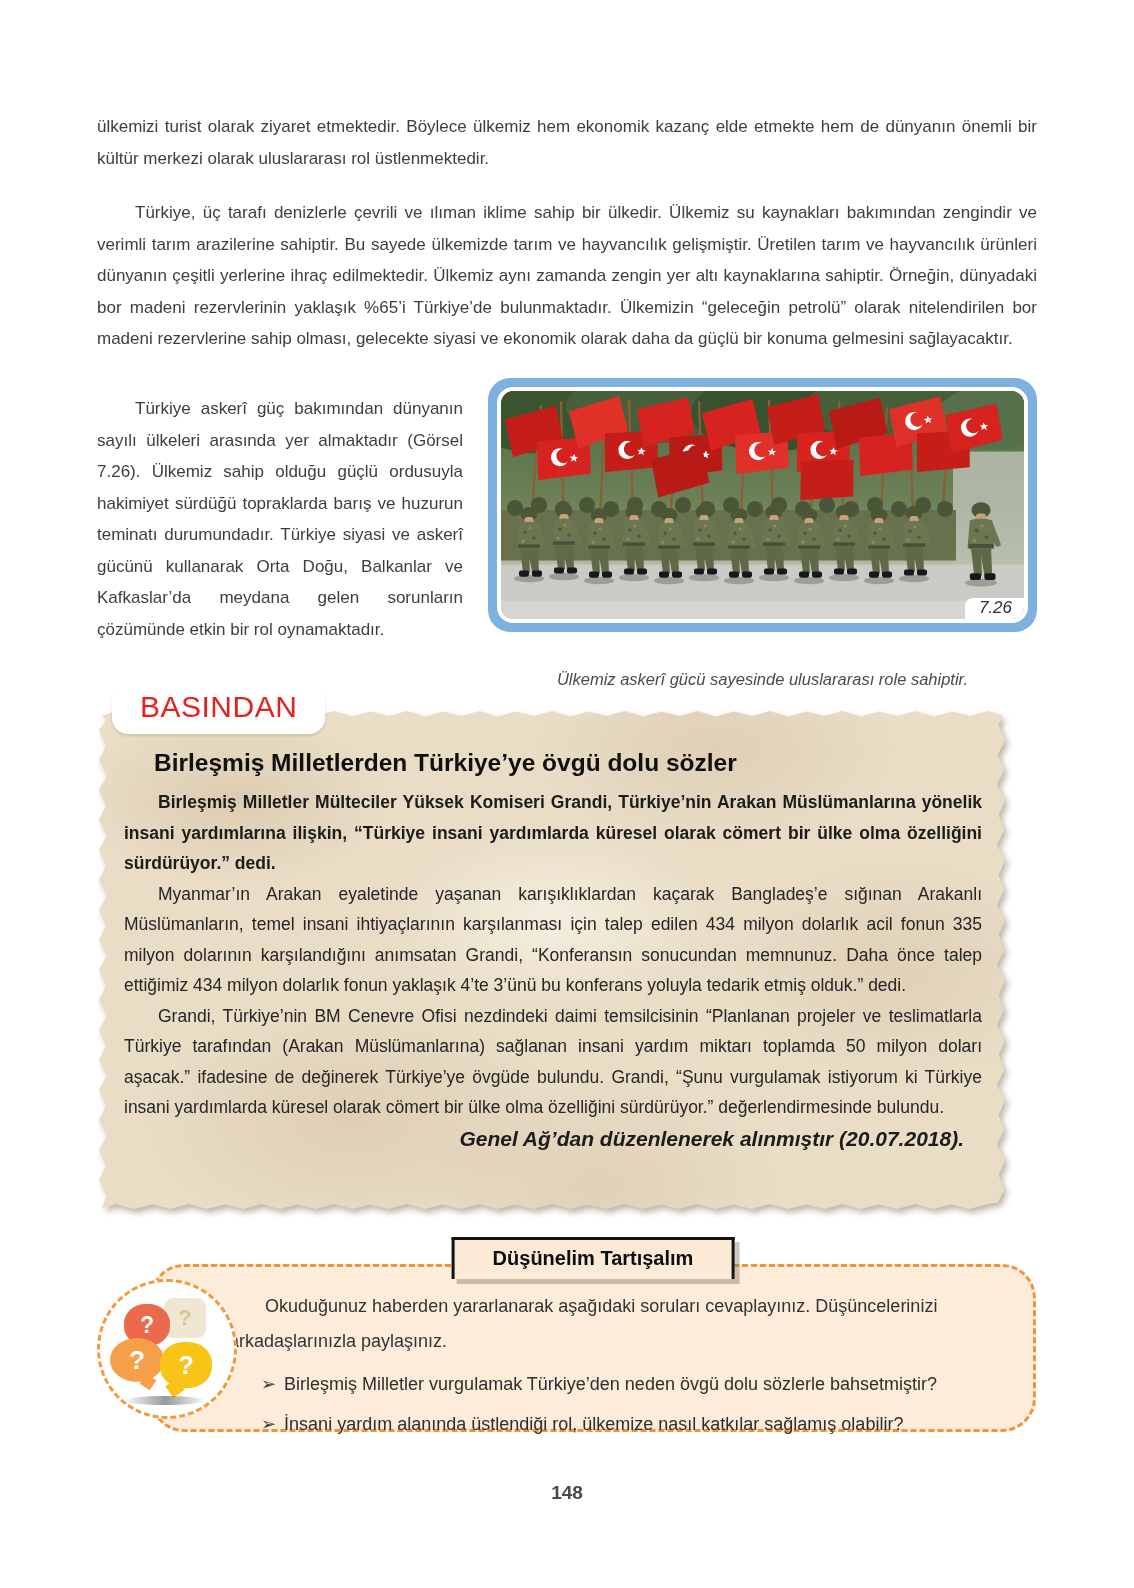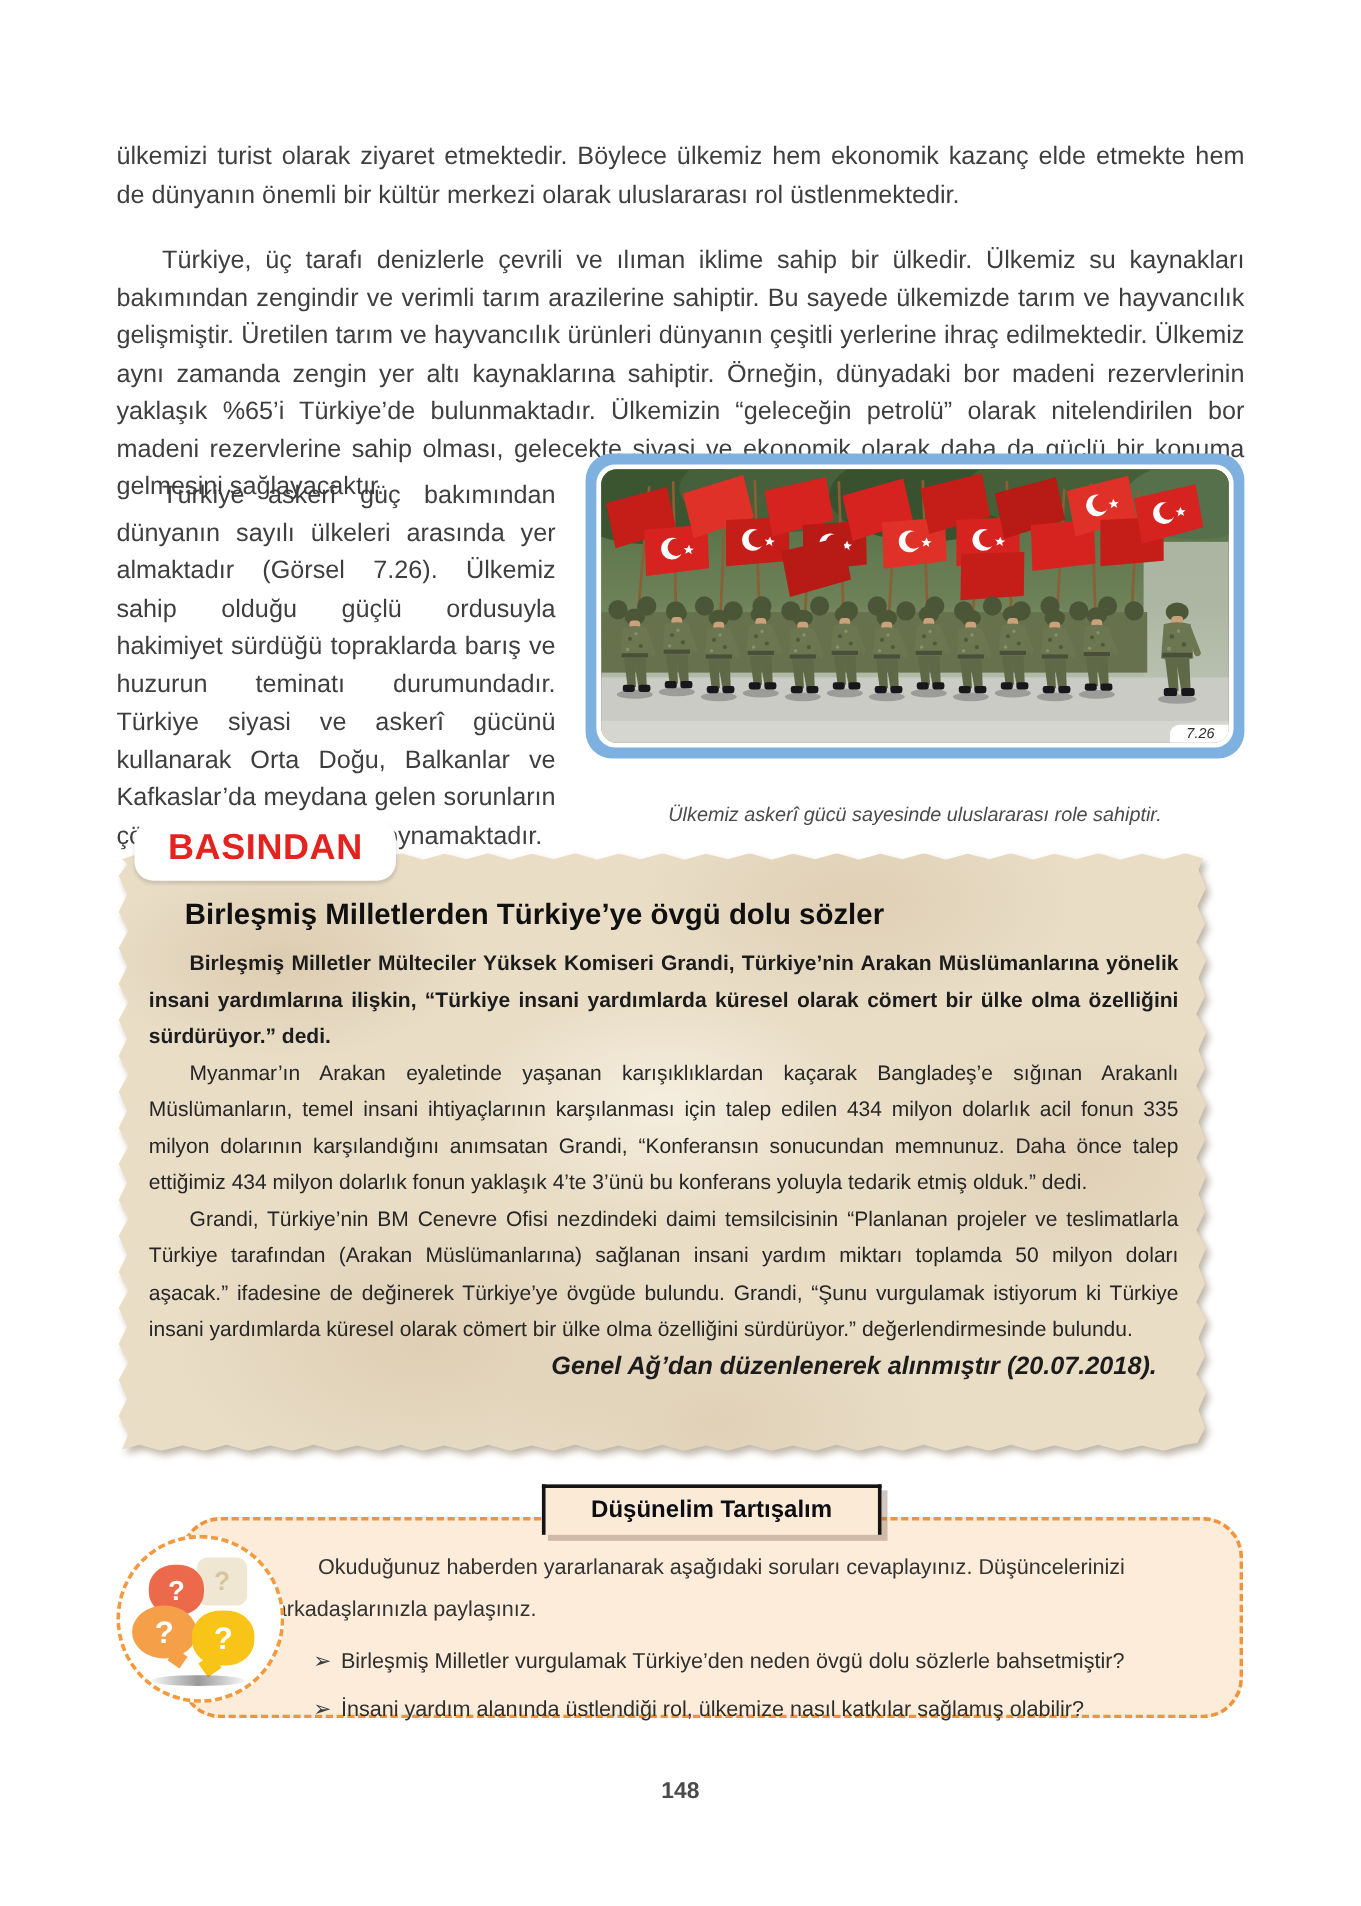--- a/index.html
+++ b/index.html
@@ -3,33 +3,33 @@
 <meta charset="utf-8">
 <style>
   html,body{margin:0;padding:0;}
   body{
     width:1134px;height:1588px;position:relative;background:#ffffff;
     font-family:"Liberation Sans","DejaVu Sans",sans-serif;color:#3f3f3f;
     overflow:hidden;
   }
   .abs{position:absolute;}
   
-  .bodytext{font-size:21px;line-height:31.5px;text-align:justify;color:#3e3e3e;}
+  .bodytext{font-size:17px;line-height:31.5px;text-align:justify;color:#3e3e3e;}
   .indent{text-indent:38px;}
   
   .fig-frame{left:488px;top:378px;width:549px;height:254px;background:#7fb1e0;border-radius:22px;padding:9px;box-sizing:border-box;}
   .fig-white{background:#ffffff;border-radius:16px;padding:4px;height:100%;box-sizing:border-box;}
   .fig-photo{position:relative;border-radius:13px;overflow:hidden;height:100%;background:#6f8259;}
   .fig-photo svg{display:block;width:100%;height:100%;}
-  .fig-num{position:absolute;right:0;bottom:0;background:#ffffff;border-radius:8px 0 10px 0;padding:0 12px 1px 14px;font-style:italic;font-size:12px;color:#2f2f2f;}
+  .fig-num{position:absolute;right:0;bottom:0;background:#ffffff;border-radius:8px 0 10px 0;padding:0 12px 1px 14px;font-style:italic;font-size:17px;color:#2f2f2f;}
   .fig-caption{left:488px;top:670px;width:549px;text-align:center;font-style:italic;font-size:16.5px;color:#4a4a4a;}
   
   .press-badge{left:112px;top:684px;z-index:5;background:#ffffff;border-radius:16px;padding:6px 28px 10px;
     box-shadow:0 2px 3px rgba(0,0,0,.12);}
-  .press-badge span{font-size:30px;font-weight:700;color:#e42320;letter-spacing:.5px;}
+  .press-badge span{font-size:30px;font-weight:400;color:#e42320;letter-spacing:.5px;}
   .paper-wrap{left:98px;top:710px;width:908px;height:500px;filter:drop-shadow(3px 4px 3px rgba(110,90,60,.45));}
   .paper{
     width:100%;height:100%;box-sizing:border-box;padding:34px 24px 10px 26px;
     background:
       radial-gradient(220px 120px at 15% 18%, rgba(168,136,94,.20), transparent 70%),
       radial-gradient(260px 140px at 68% 8%, rgba(168,136,94,.16), transparent 70%),
       radial-gradient(240px 160px at 88% 52%, rgba(168,136,94,.15), transparent 70%),
       radial-gradient(300px 170px at 28% 82%, rgba(168,136,94,.17), transparent 70%),
       radial-gradient(260px 150px at 55% 95%, rgba(168,136,94,.14), transparent 70%),
       radial-gradient(230px 130px at 50% 42%, rgba(255,252,244,.55), transparent 70%),

